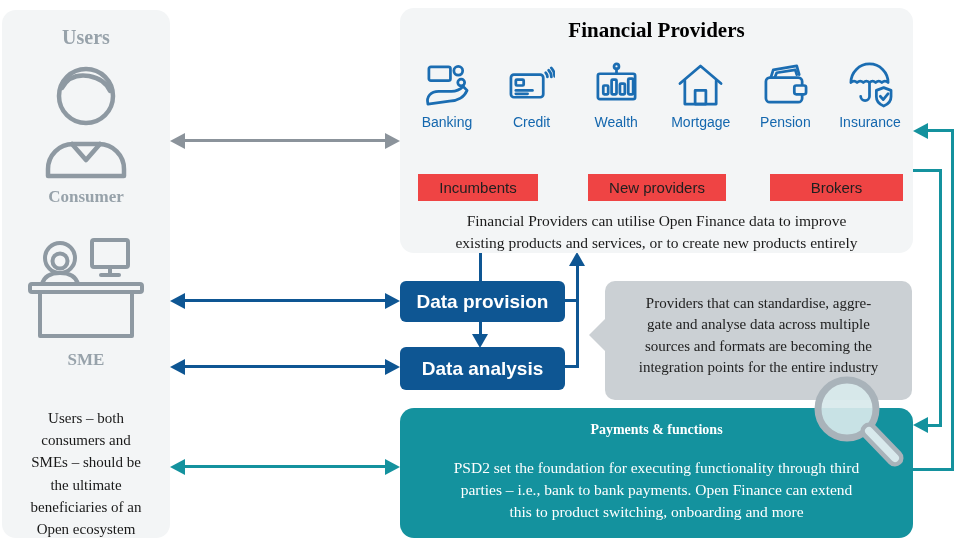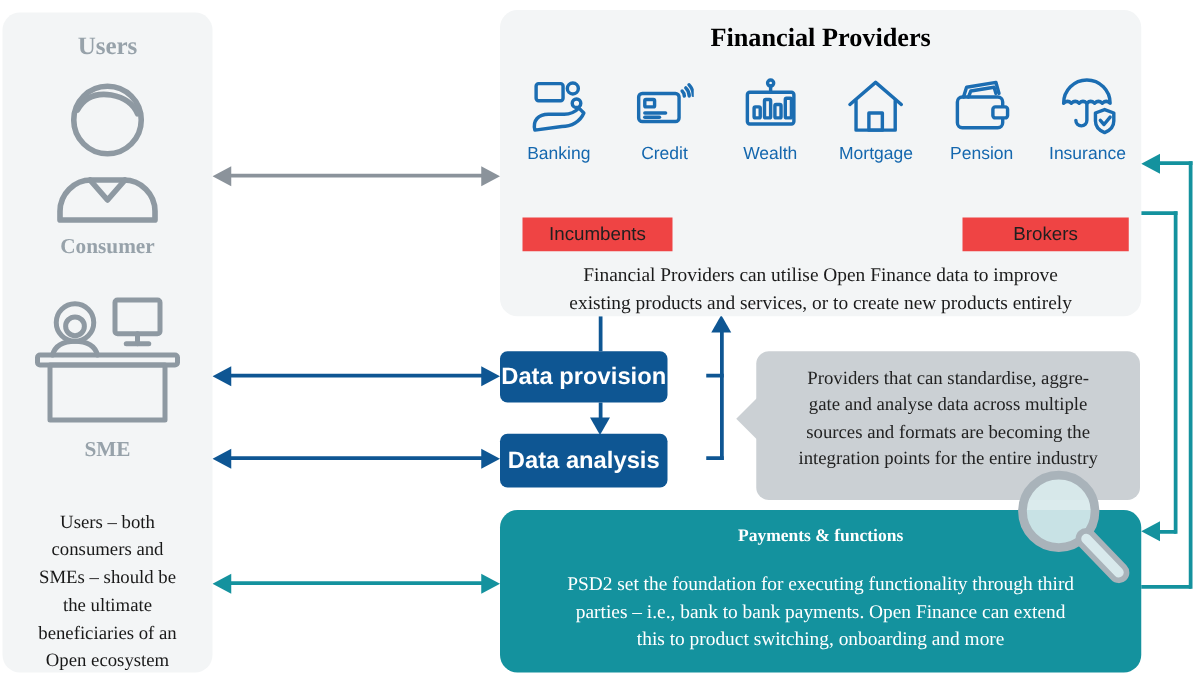--- a/index.html
+++ b/index.html
@@ -28,21 +28,21 @@
   
   .fp-title{position:absolute;top:10px;left:0;width:100%;font-size:21px;font-weight:700;color:#000000;}
   .fp-icons{position:absolute;top:54px;left:14px;right:10px;display:flex;justify-content:space-between;}
   .fp-item{width:66px;text-align:center;}
   .fp-item svg{display:block;margin:0 auto;}
   .fp-item .lbl{margin-top:5px;font-size:14px;color:#1467ae;}
   .chip{position:absolute;top:166px;height:27px;background:#ef4444;font-size:15px;color:#1f1f1f;
         display:flex;align-items:center;justify-content:center;}
   .fp-note{position:absolute;top:202px;left:0;width:100%;font-size:15.5px;line-height:1.4;color:#1b1b1b;}
   
-  .data-box{position:absolute;left:400px;width:134px;background:#0e5693;border-radius:6px;color:#fff;
+  .data-box{position:absolute;left:400px;width:165px;background:#0e5693;border-radius:6px;color:#fff;
             font-size:19px;font-weight:700;display:flex;align-items:center;justify-content:center;}
   
   .callout{position:absolute;left:605px;top:281px;width:307px;height:119px;background:#cbd0d4;border-radius:10px;}
   .callout .txt{position:absolute;top:12px;left:10px;right:10px;font-size:15px;line-height:1.42;color:#222;}
   .callout-tail{position:absolute;left:589px;top:318px;width:0;height:0;
                 border-top:17px solid transparent;border-bottom:17px solid transparent;border-right:17px solid #cbd0d4;}
   
   .pay-title{position:absolute;top:14px;left:0;width:100%;font-size:14px;font-weight:700;color:#ffffff;}
   .pay-note{position:absolute;top:49px;left:12px;right:12px;font-size:15.5px;line-height:1.42;color:#fff;}
   .z1{z-index:1}.z2{z-index:2}.z5{z-index:5}
@@ -176,20 +176,21 @@
           <path d="M5,21 a19,19 0 0 1 38,0 q-3.2,-3 -6.4,0 q-3.2,-3 -6.3,0 q-3.2,-3 -6.3,0 q-3.2,-3 -6.3,0 q-3.2,-3 -6.4,0 q-3.1,-3 -6.3,0 z"></path>
           <path d="M24,21 v14 a4.5,4.5 0 0 1 -9,0"></path>
           <path d="M31,29 l7.5,-2.8 7.5,2.8 v6.5 q0,6.5 -7.5,9.5 q-7.5,-3 -7.5,-9.5 z" fill="#f3f5f6"></path>
           <path d="M35,35 l3,3.4 5,-6"></path>
         </svg>
         <div class="lbl">Insurance</div>
       </div>
     </div>
 
     <div class="chip" style="left:18px;width:120px">Incumbents</div>
+    <div class="chip" style="left:188px;width:138px">New providers</div>
     <div class="chip" style="left:370px;width:133px">Brokers</div>
 
     <div class="fp-note pre center">Financial Providers can utilise Open Finance data to improve
 existing products and services, or to create new products entirely</div>
   </div>
 
   <div class="data-box z2" style="top:281px;height:41px">Data provision</div>
   <div class="data-box z2" style="top:347px;height:43px">Data analysis</div>
 
   <div class="callout-tail z2"></div>

